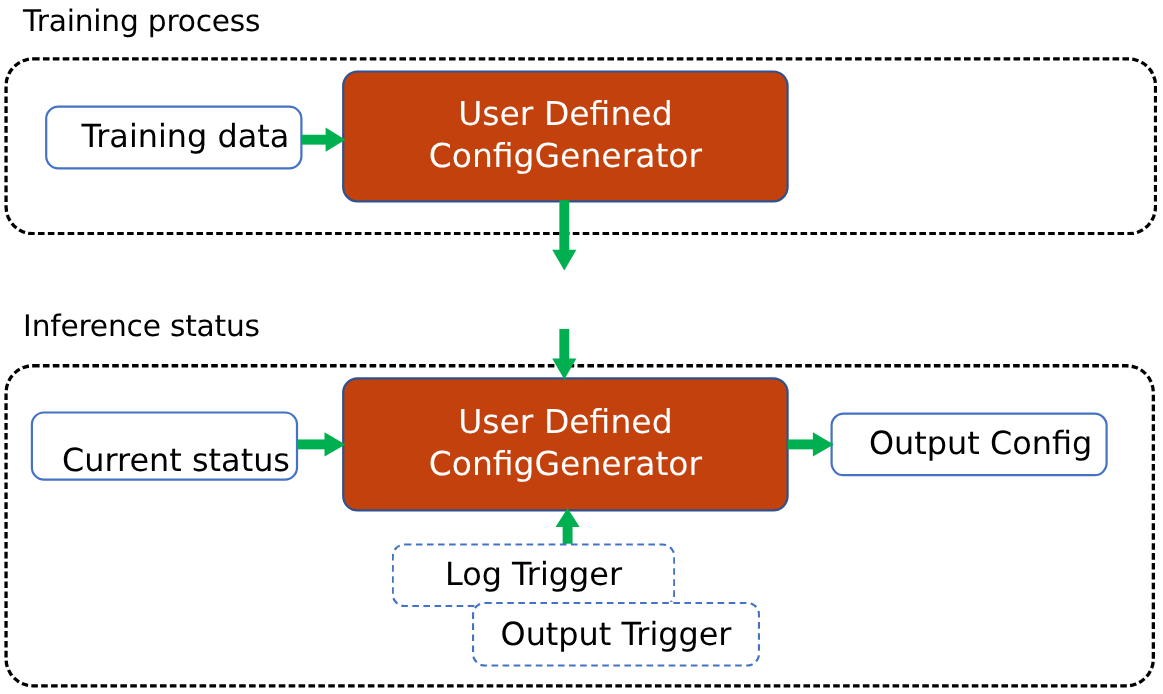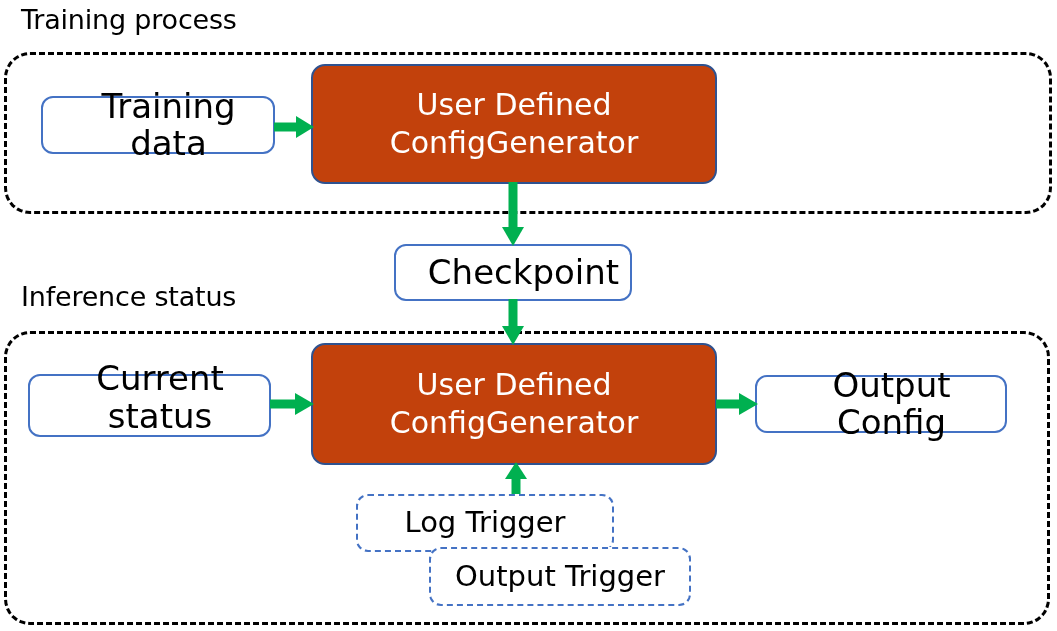--- a/index.html
+++ b/index.html
@@ -54,21 +54,21 @@
     display: flex;
     align-items: center;
     justify-content: center;
     text-align: center;
   }
   .node-white {
     background: #ffffff;
     border: 2px solid #4472C4;
     border-radius: 12px;
     color: #000000;
-    font-size: 34px;
+    font-size: 29px;
     line-height: 1.1;
     padding-left: 21px;
   }
   .node-blue {
     background: #c2410c;
     border: 2px solid #2F528F;
     border-radius: 14px;
     color: #ffffff;
     font-size: 30px;
     line-height: 1.28;
@@ -114,23 +114,20 @@
     <span>Training data</span>
   </div>
 
   <div class="node node-blue" id="node-train-generator">
     <span>
       <span>User Defined</span><br>
       <span>ConfigGenerator</span>
     </span>
   </div>
 
-  <div class="node node-white" id="node-checkpoint">
-    <span>Checkpoint</span>
-  </div>
 
   <div class="node node-white" id="node-current-status">
     <span>Current status</span>
   </div>
 
   <div class="node node-blue" id="node-infer-generator">
     <span>
       <span>User Defined</span><br>
       <span>ConfigGenerator</span>
     </span>

